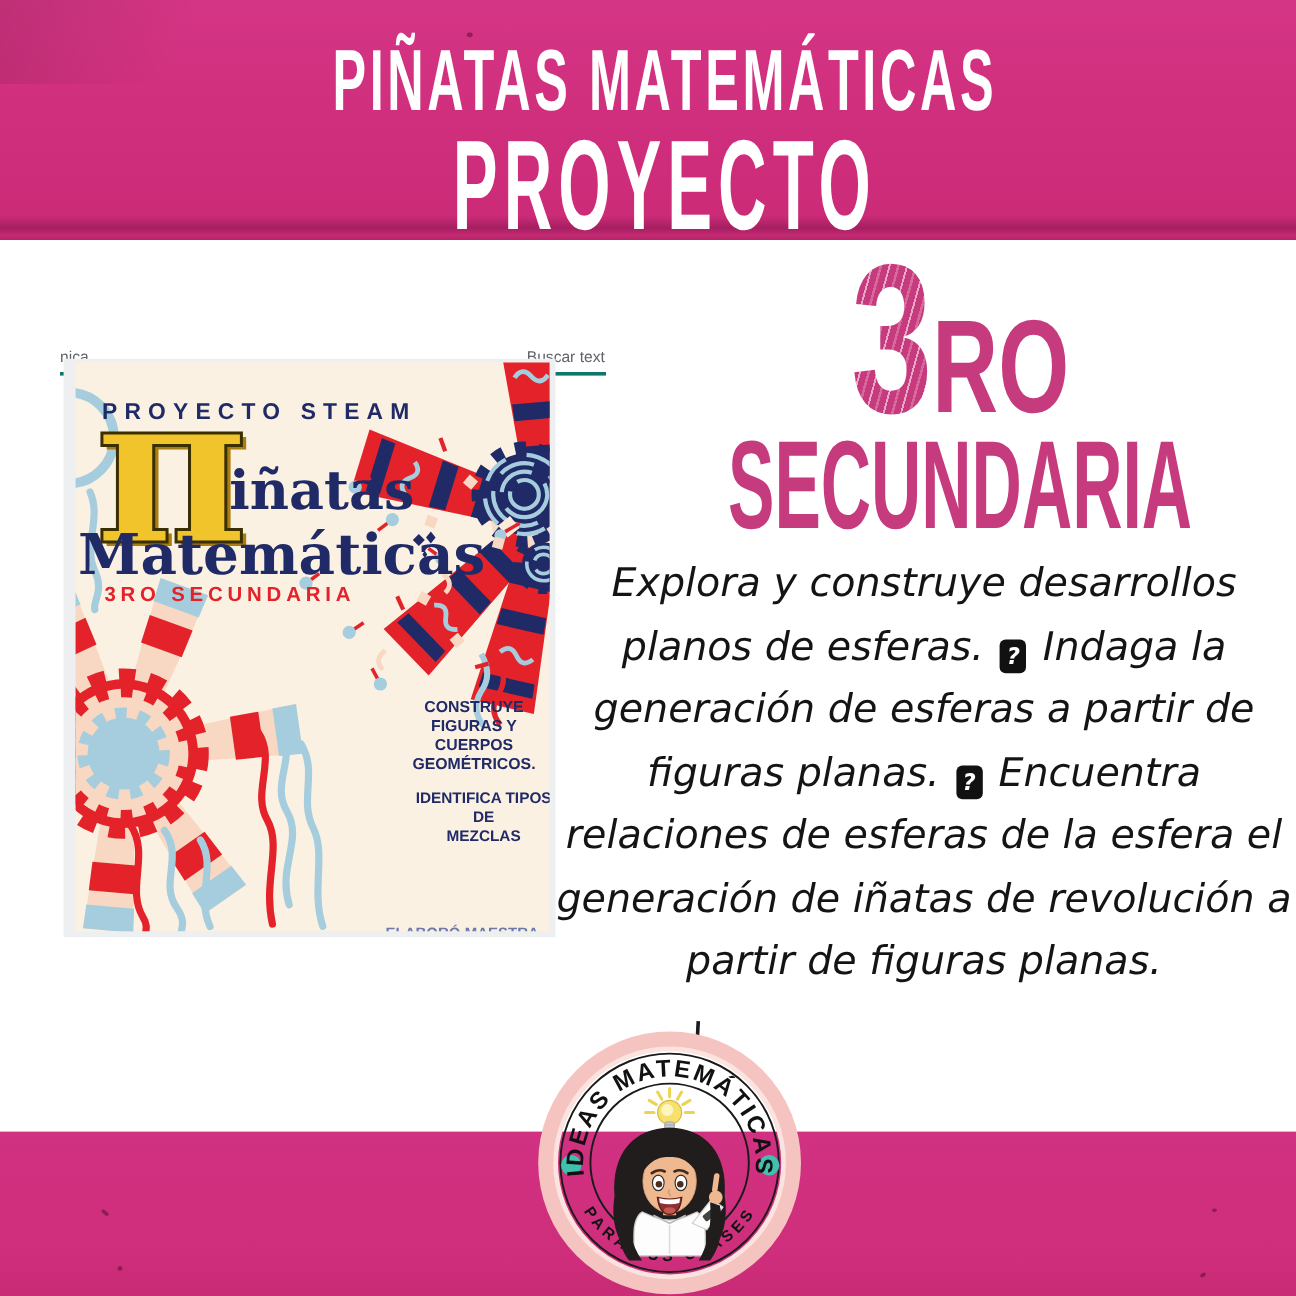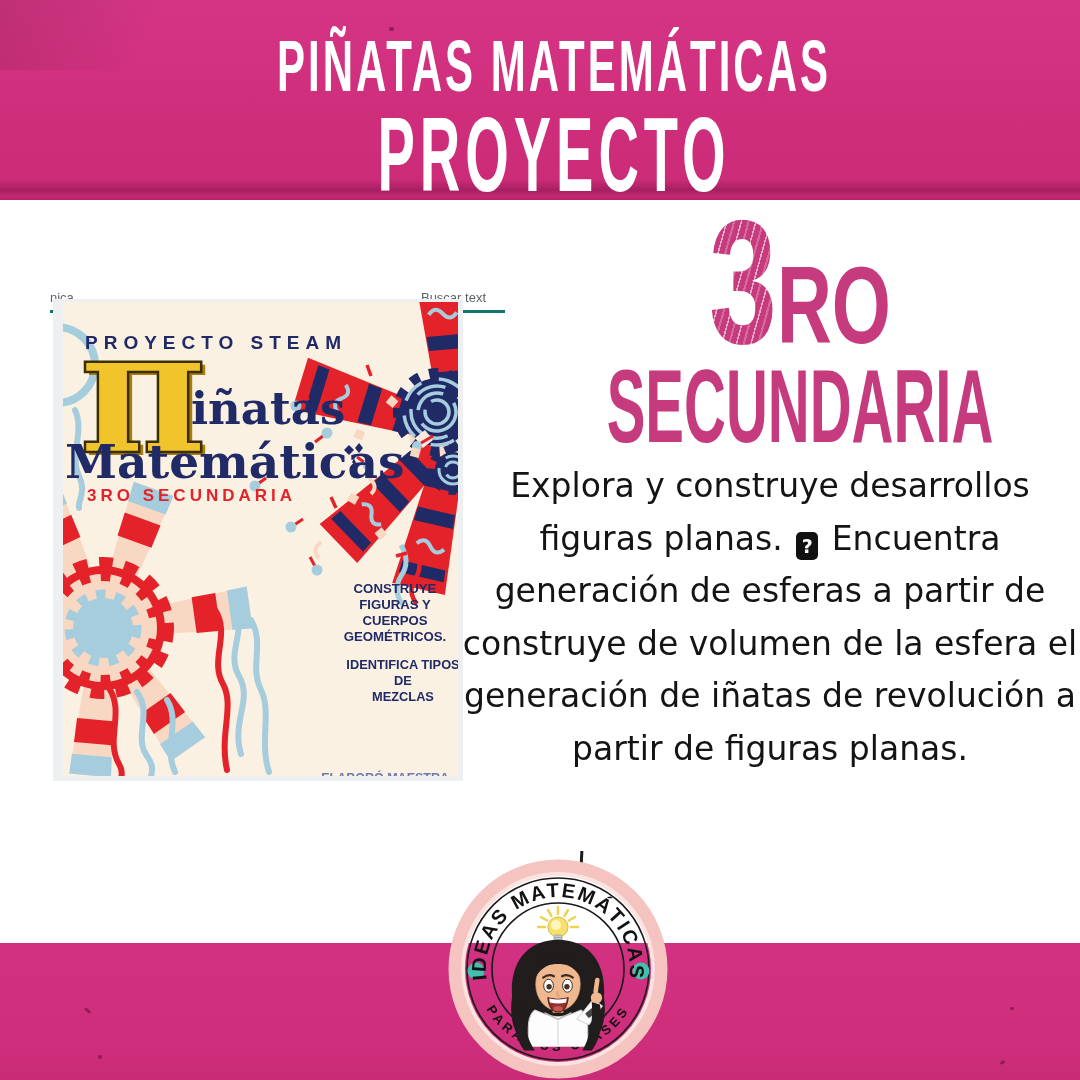--- a/index.html
+++ b/index.html
@@ -15,40 +15,40 @@
     text-align:center;color:#fff;font-weight:bold;font-size:42px;letter-spacing:3px;
     transform:scaleY(1.72);transform-origin:top center;white-space:nowrap;}
   .banner-title-2{position:absolute;left:0;top:92px;width:1080px;padding-left:28px;box-sizing:border-box;
     text-align:center;color:#fff;font-weight:bold;font-size:56px;letter-spacing:5px;
     transform:scaleY(1.9);transform-origin:top center;white-space:nowrap;}
 
   
   .screenshot{position:absolute;left:50px;top:284px;width:455px;height:511px;background:#fff;}
   .ss-toolbar{position:absolute;left:0;top:0;width:100%;height:29px;border-bottom:3px solid #0f766e;box-sizing:border-box;}
   .ss-toolbar .tleft{position:absolute;left:0;top:6px;font-size:13px;color:#5f6368;}
-  .ss-toolbar .tright{position:absolute;right:19px;top:6px;font-size:13px;color:#5f6368;white-space:nowrap;}
+  .ss-toolbar .tright{position:absolute;right:1px;top:6px;font-size:13px;color:#5f6368;white-space:nowrap;}
   .ss-viewer{position:absolute;left:3px;top:15px;width:410px;height:482px;background:#edeff1;}
   svg.poster{position:absolute;left:10px;top:3px;width:395px;height:474px;display:block;background:#fbf1e3;}
 
   
   .grade-line1{position:absolute;left:600px;top:194px;width:400px;text-align:center;line-height:1;
     color:#c63a7e;font-weight:bold;transform:scaleY(1.45);transform-origin:top center;white-space:nowrap;}
   .grade-big{font-size:122px;}
   .grade-suffix{font-size:76px;}
   @supports ((-webkit-background-clip:text) or (background-clip:text)){
     .scribble{background:repeating-linear-gradient(112deg,#c63a7e 0 5px,#d7699b 5px 7px,#c63a7e 7px 12px,#e9a8c6 12px 13.5px);
       -webkit-background-clip:text;background-clip:text;color:transparent;}
   }
   .grade-line2{position:absolute;left:600px;top:354px;width:400px;text-align:center;line-height:1;
     color:#c63a7e;font-weight:bold;font-size:58px;letter-spacing:0px;
     transform:scaleY(1.8);transform-origin:top center;white-space:nowrap;}
 
   .body-text{position:absolute;left:462px;top:460px;width:616px;
     font-family:"DejaVu Sans",sans-serif;color:#141414;}
-  .hand-line{text-align:center;font-size:33px;line-height:52.5px;white-space:nowrap;}
+  .hand-line{text-align:center;font-size:33px;line-height:52.5px;white-space:nowrap;font-style:italic;}
   .tofu{display:inline-block;width:22px;height:28px;background:#111;color:#fff;border-radius:5px;
     font-size:19px;line-height:28px;text-align:center;vertical-align:-3px;font-weight:bold;margin:0 3px;
     font-family:"DejaVu Sans",sans-serif;}
 
   
   .bottom-banner{position:absolute;left:0;top:943px;width:1080px;height:137px;
     background:linear-gradient(180deg,#d13181 0%,#cf2e7c 70%,#c92b76 100%);}
   .speck{position:absolute;background:#591037;opacity:.55;border-radius:2px;}
 
   svg.badge{position:absolute;left:447px;top:858px;width:222px;height:222px;display:block;}
@@ -213,23 +213,24 @@
     </div>
   </div>
 
   <div class="grade-line1">
     <span class="grade-big scribble">3</span><span class="grade-suffix">RO</span>
   </div>
   <div class="grade-line2">SECUNDARIA</div>
 
   <div class="body-text">
     <div class="hand-line">Explora y construye desarrollos</div>
+    <div class="hand-line">planos de esferas. <span class="tofu">?</span> Indaga la</div>
+    <div class="hand-line">generación de esferas a partir de</div>
     <div class="hand-line">figuras planas. <span class="tofu">?</span> Encuentra</div>
-    <div class="hand-line">generación de esferas a partir de</div>
-    <div class="hand-line">construye de volumen de la esfera el</div>
+    <div class="hand-line">relaciones de esferas de la esfera el</div>
     <div class="hand-line">generación de iñatas de revolución a</div>
     <div class="hand-line">partir de figuras planas.</div>
   </div>
 
   <div class="bottom-banner">
     <div class="speck" style="left:84px;top:66px;width:7px;height:3px;transform:rotate(40deg);"></div>
     <div class="speck" style="left:98px;top:112px;width:4px;height:4px;"></div>
     <div class="speck" style="left:1010px;top:64px;width:4px;height:3px;"></div>
     <div class="speck" style="left:1000px;top:118px;width:5px;height:3px;transform:rotate(-30deg);"></div>
   </div>

